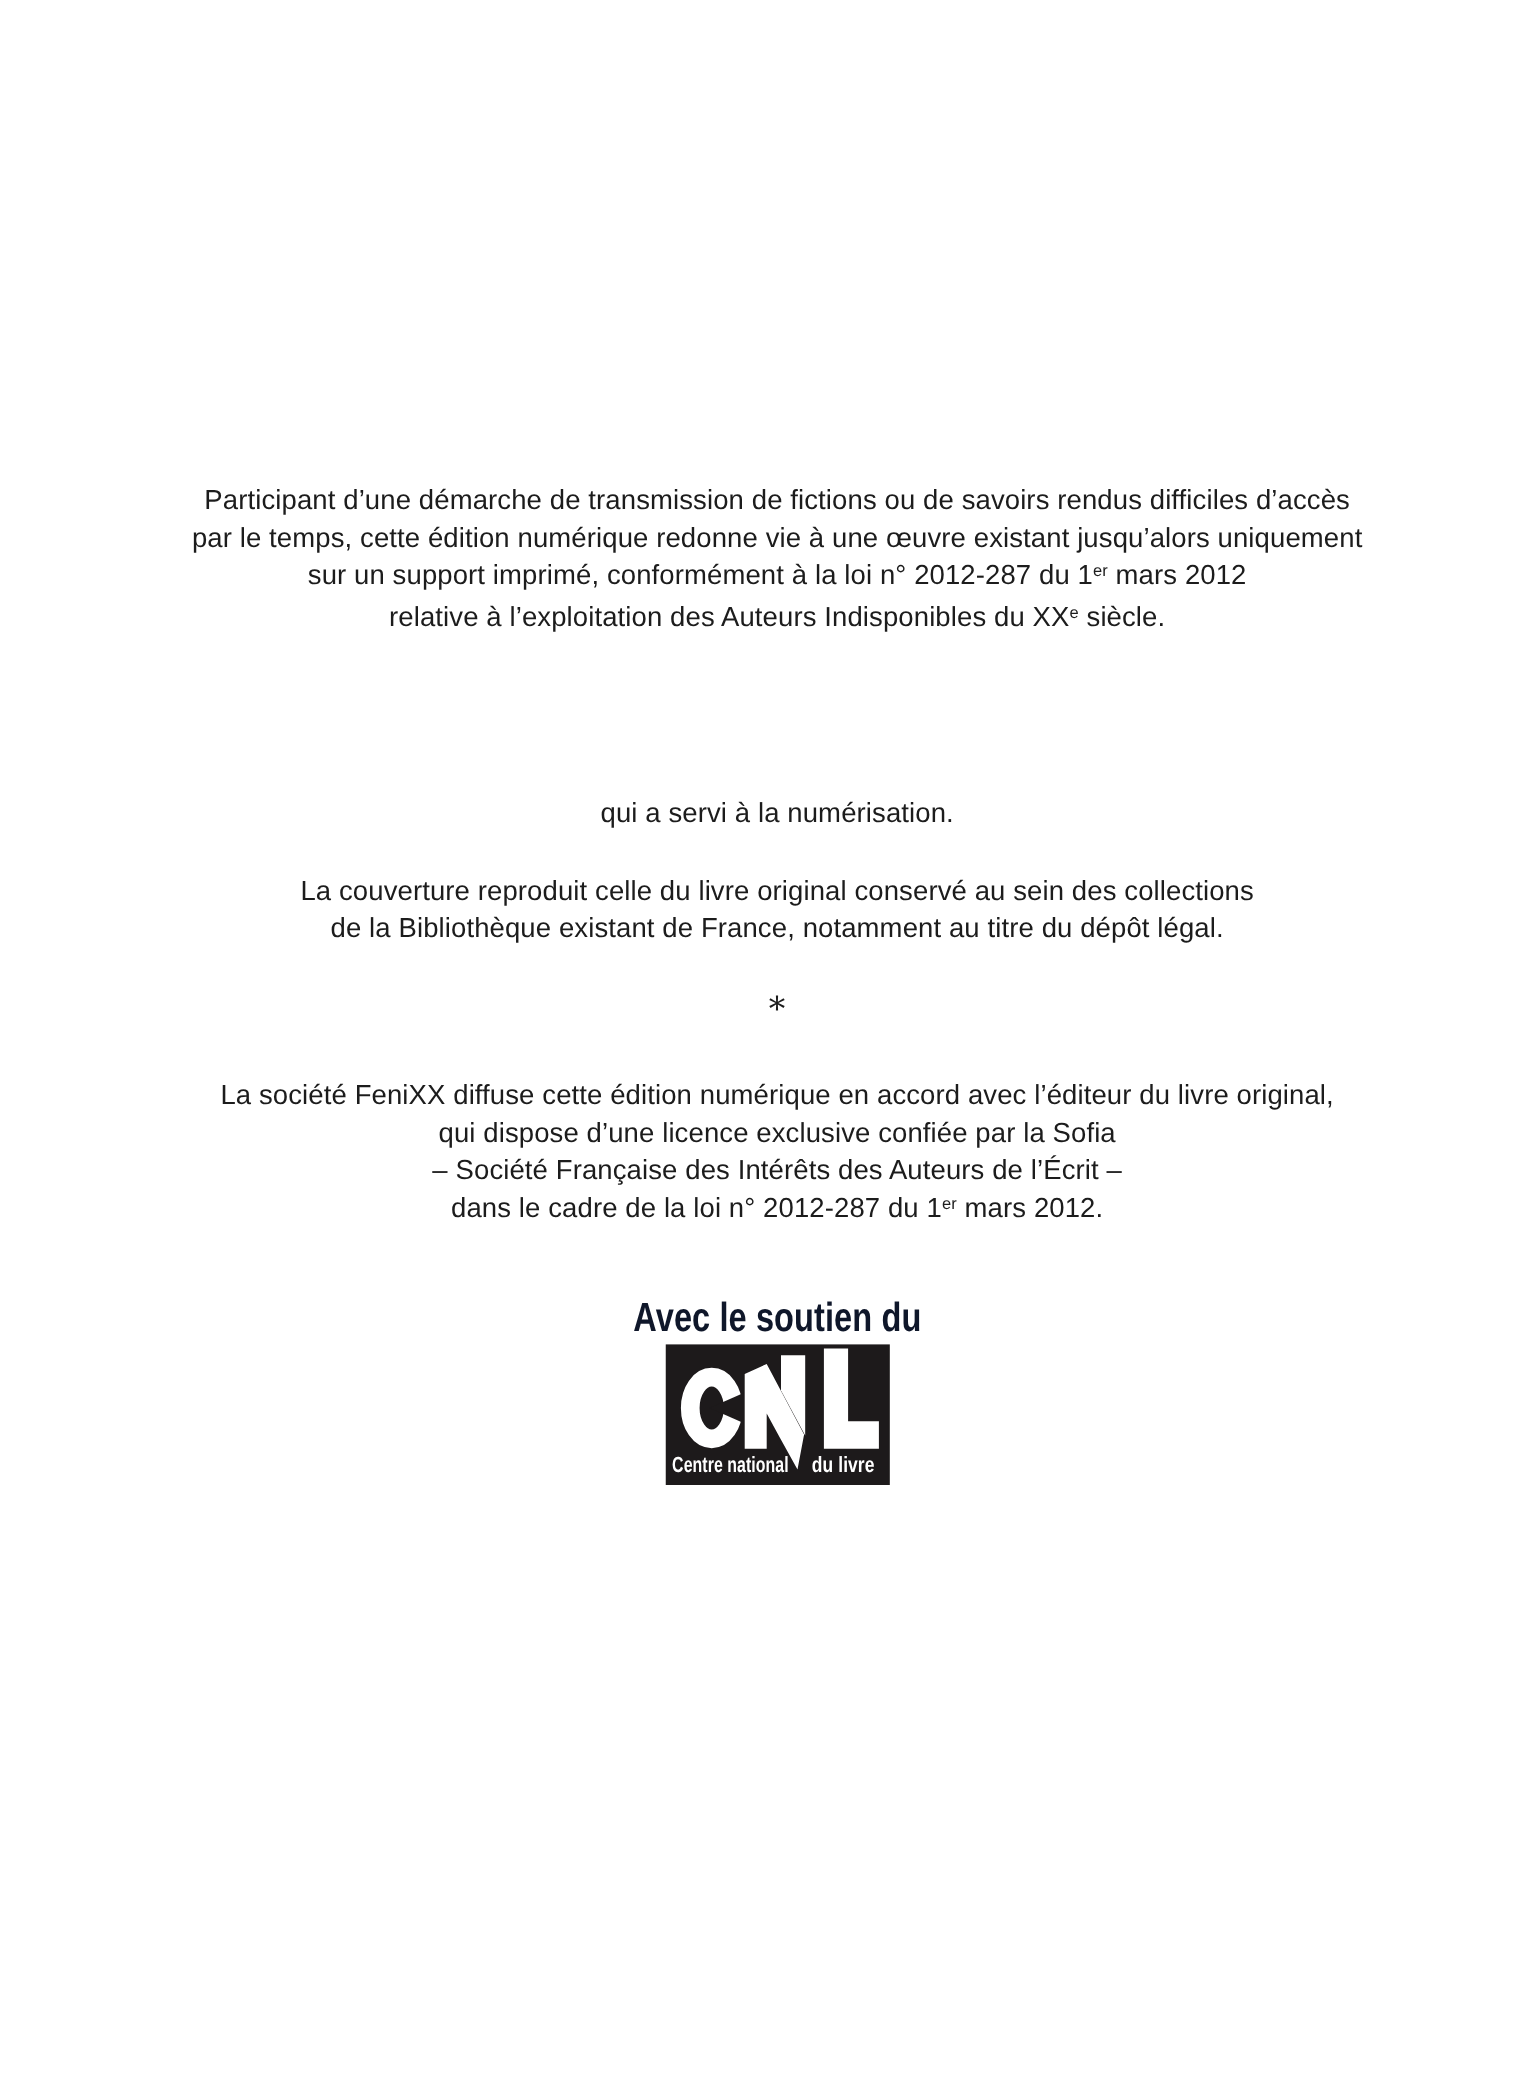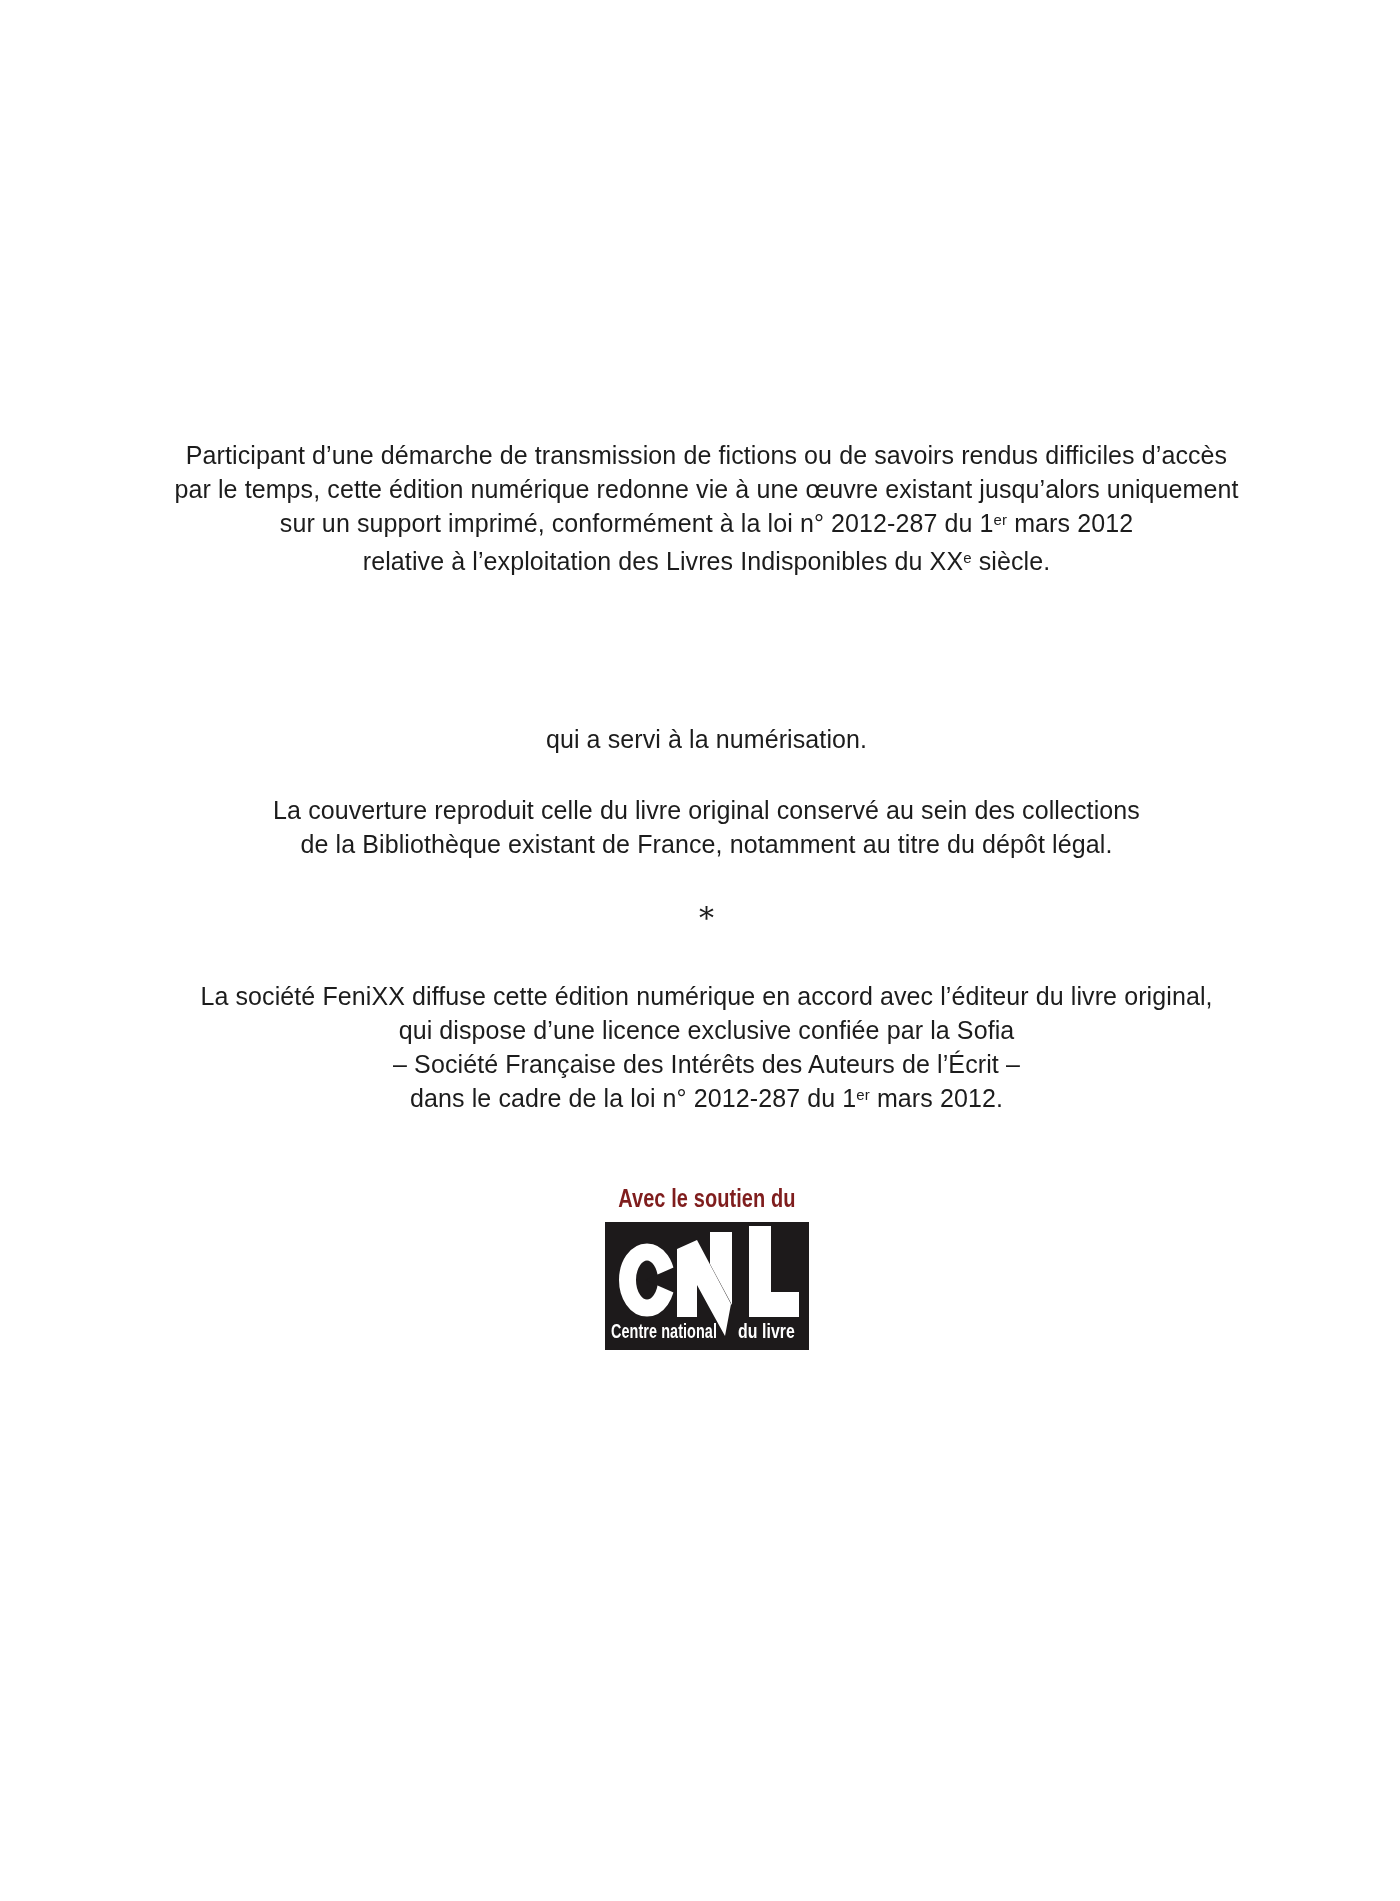--- a/index.html
+++ b/index.html
@@ -39,24 +39,24 @@
     font-family: "DejaVu Serif", serif;
   }
   .para-5 { margin-bottom: 64px; }
   .sup {
     font-size: 0.6em;
     position: relative;
     top: -0.45em;
   }
   .support-caption {
     margin-bottom: 9px;
-    font-size: 25px;
+    font-size: 37px;
     line-height: 30px;
     font-weight: 700;
-    color: #7f1d1d;
+    color: #0f172a;
   }
   .support-caption .condense {
     display: inline-block;
     transform: scaleX(0.80);
     transform-origin: center;
     white-space: nowrap;
   }
   .logo-wrap { line-height: 0; }
   .logo-wrap svg { display: inline-block; }
   .logo-bottom-text {
@@ -67,21 +67,21 @@
 </head>
 <body>
 
 <div class="page">
   <div class="notice">
 
     <p class="para para-1">
       <span>Participant d’une démarche de transmission de fictions ou de savoirs rendus difficiles d’accès</span><br>
       <span>par le temps, cette édition numérique redonne vie à une œuvre existant jusqu’alors uniquement</span><br>
       <span><span>sur un support imprimé, conformément à la loi n° 2012-287 du 1</span><span class="sup">er</span><span> mars 2012</span></span><br>
-      <span><span>relative à l’exploitation des Livres Indisponibles du XX</span><span class="sup">e</span><span> siècle.</span></span>
+      <span><span>relative à l’exploitation des Auteurs Indisponibles du XX</span><span class="sup">e</span><span> siècle.</span></span>
     </p>
 
     <p class="para para-2">
       <br>
       <br>
       <br>
       <span>qui a servi à la numérisation.</span>
     </p>
 
 

